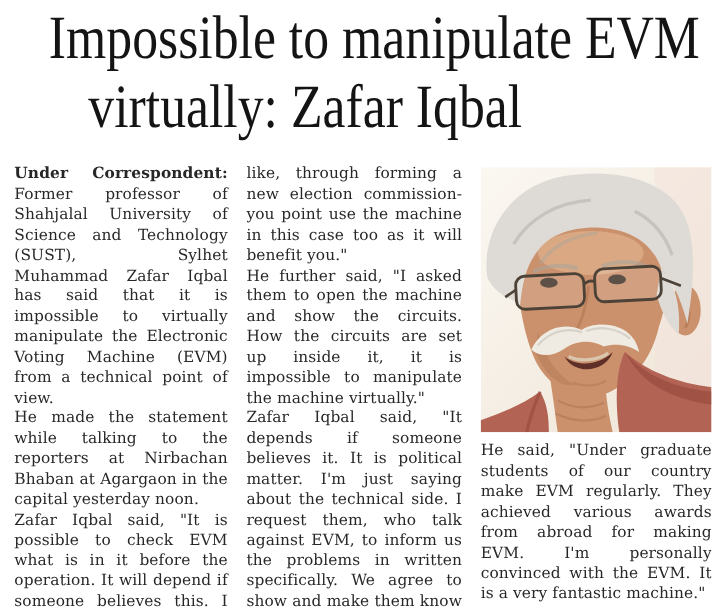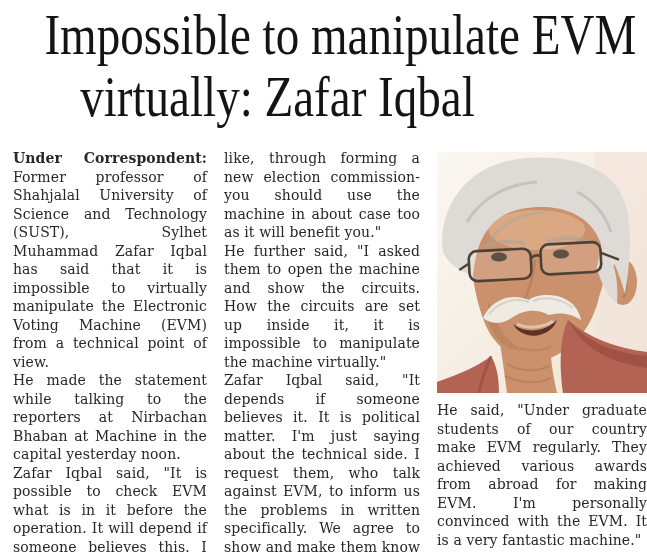--- a/index.html
+++ b/index.html
@@ -68,26 +68,26 @@
 
   <header class="headline">
     <div class="hl">Impossible to manipulate EVM</div>
     <div class="hl">virtually: Zafar Iqbal</div>
   </header>
 
   <div class="body-cols">
 
     <div class="col col1">
       <p><b class="lead">Under Correspondent:</b><span> Former professor of Shahjalal University of Science and Technology (SUST), Sylhet Muhammad Zafar Iqbal has said that it is impossible to virtually manipulate the Electronic Voting Machine (EVM) from a technical point of view.</span></p>
-      <p>He made the statement while talking to the reporters at Nirbachan Bhaban at Machine in the capital yesterday noon.</p>
+      <p>He made the statement while talking to the reporters at Nirbachan Bhaban at Agargaon in the capital yesterday noon.</p>
       <p>Zafar Iqbal said, "It is possible to check EVM what is in it before the operation. It will depend if someone believes this. I will tell the political parties, if you can hold the election as you</p>
     </div>
 
     <div class="col col2">
-      <p>like, through forming a new election commission- you should use the machine in about case too as it will benefit you."</p>
+      <p>like, through forming a new election commission- you point use the machine in this case too as it will benefit you."</p>
       <p>He further said, "I asked them to open the machine and show the circuits. How the circuits are set up inside it, it is impossible to manipulate the machine virtually."</p>
       <p>Zafar Iqbal said, "It depends if someone believes it. It is political matter. I'm just saying about the technical side. I request them, who talk against EVM, to inform us the problems in written specifically. We agree to show and make them know details about EVM."</p>
     </div>
 
     <div class="col col3">
       <svg class="photo" viewBox="0 0 210 241" role="img">
         <defs>
           <linearGradient id="bgGrad" x1="0" y1="0" x2="1" y2="1">
             <stop offset="0" stop-color="#fbf8f2"></stop>
             <stop offset="1" stop-color="#efe4d6"></stop>

